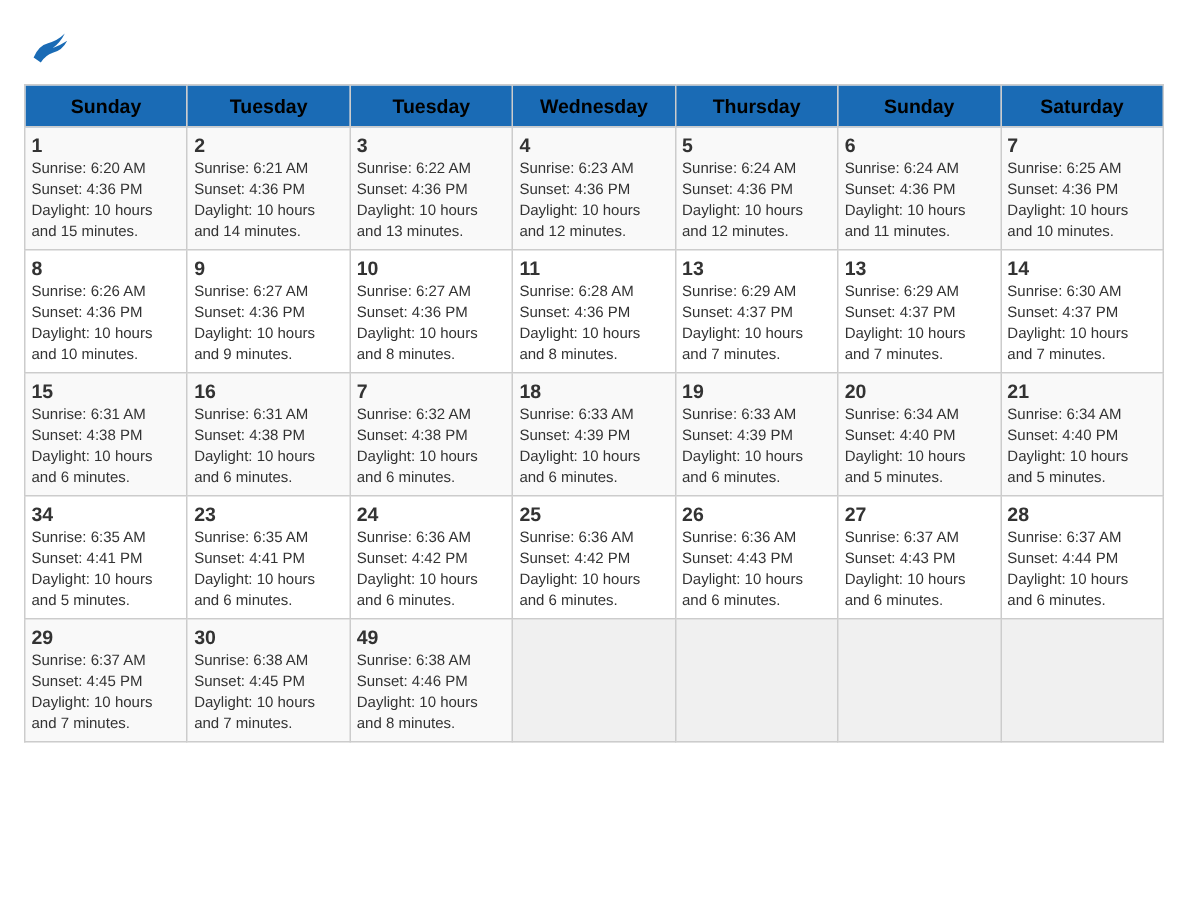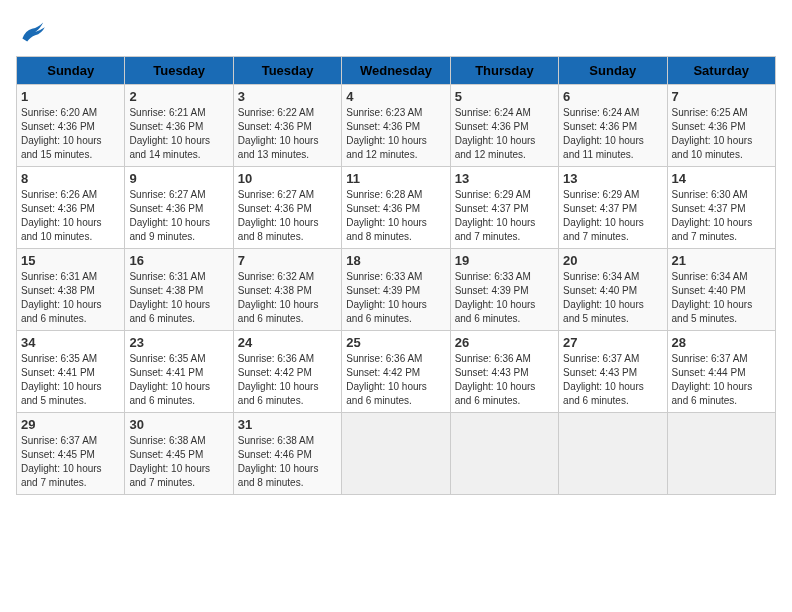--- a/index.html
+++ b/index.html
@@ -179,21 +179,21 @@
         <td><span class="day-num">27</span>
 <span class="day-info">Sunrise: 6:37 AM<br>Sunset: 4:43 PM<br>Daylight: 10 hours and 6 minutes.</span></td>
         <td><span class="day-num">28</span>
 <span class="day-info">Sunrise: 6:37 AM<br>Sunset: 4:44 PM<br>Daylight: 10 hours and 6 minutes.</span></td>
       </tr>
       <tr>
         <td><span class="day-num">29</span>
 <span class="day-info">Sunrise: 6:37 AM<br>Sunset: 4:45 PM<br>Daylight: 10 hours and 7 minutes.</span></td>
         <td><span class="day-num">30</span>
 <span class="day-info">Sunrise: 6:38 AM<br>Sunset: 4:45 PM<br>Daylight: 10 hours and 7 minutes.</span></td>
-        <td><span class="day-num">31</span>
+        <td><span class="day-num">49</span>
 <span class="day-info">Sunrise: 6:38 AM<br>Sunset: 4:46 PM<br>Daylight: 10 hours and 8 minutes.</span></td>
         <td class="empty"></td>
         <td class="empty"></td>
         <td class="empty"></td>
         <td class="empty"></td>
       </tr>
     </tbody>
 </table>
 
 </body></html>

